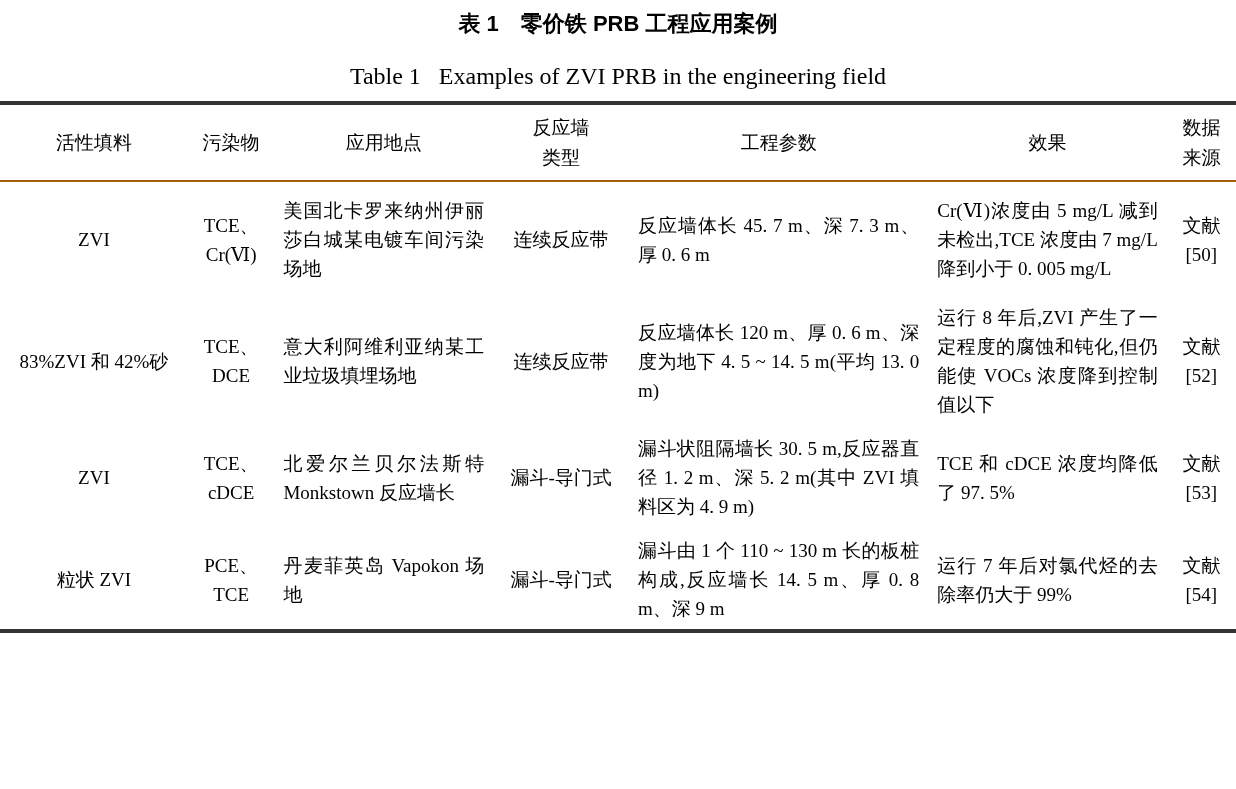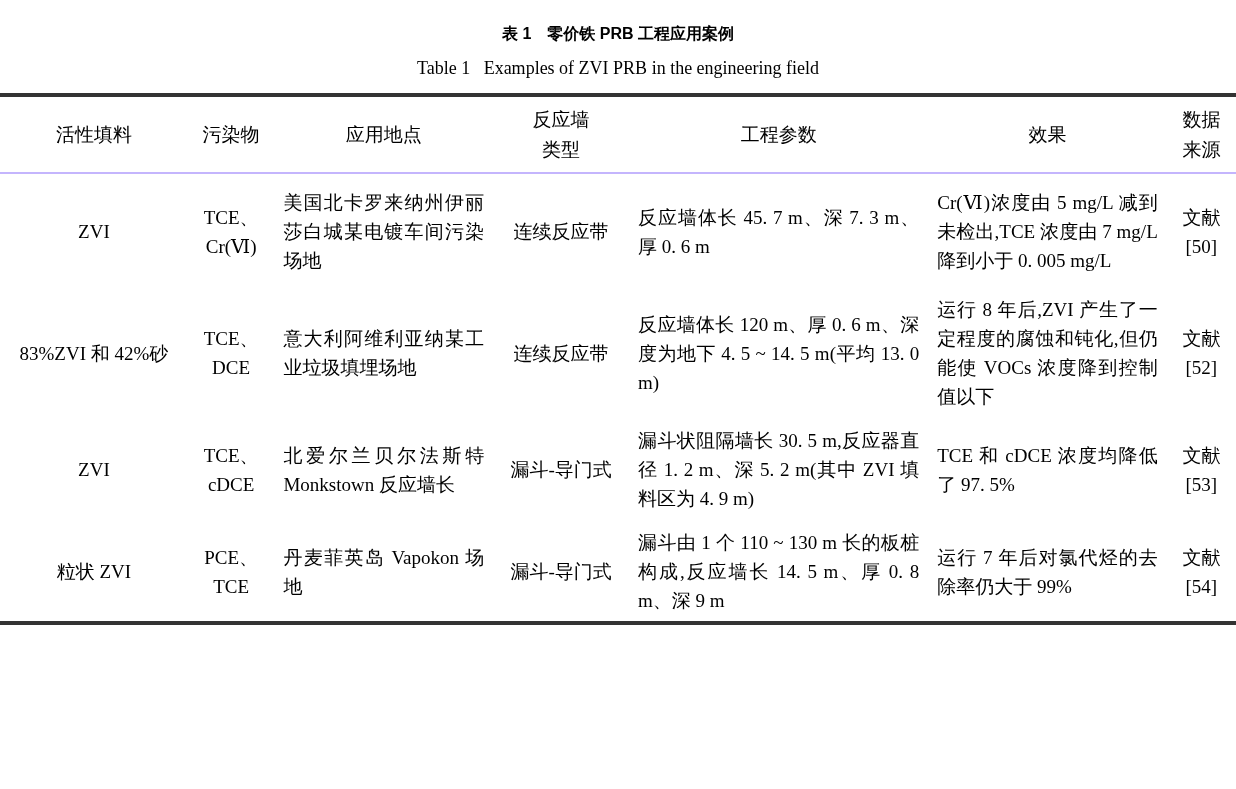--- a/index.html
+++ b/index.html
@@ -2,36 +2,36 @@
 <html><head>
 <meta charset="utf-8">
 <style>
   html,body { margin:0; padding:0; background:#ffffff; }
   .page {
     width:1236px; height:789px; background:#ffffff; color:#000;
     font-family:"Liberation Serif","DejaVu Serif",serif;
     overflow:hidden; position:relative;
   }
   .caption-zh {
-    padding-top:20px; text-align:center;
+    padding-top:10px; text-align:center;
     font-family:"Liberation Sans","DejaVu Sans",sans-serif;
-    font-weight:bold; font-size:16px; line-height:28px;
+    font-weight:bold; font-size:22px; line-height:28px;
     white-space:pre-wrap;
   }
   .caption-en {
-    text-align:center; font-size:18px; line-height:24px; margin-top:8px;
+    text-align:center; font-size:24px; line-height:24px; margin-top:26px;
     white-space:pre-wrap;
   }
   table.prb {
     width:1236px; border-collapse:collapse; table-layout:fixed;
     margin-top:13px;
     border-top:4px solid #333333;
     border-bottom:4px solid #333333;
   }
-  table.prb thead tr { height:78px; border-bottom:2px solid #c4b5fd; }
+  table.prb thead tr { height:78px; border-bottom:2px solid #a16207; }
   table.prb th {
     font-weight:normal; font-size:19px; text-align:center;
     vertical-align:middle; white-space:pre-line; line-height:30px;
     padding:0 6px;
   }
   table.prb td {
     font-size:19px; vertical-align:middle; line-height:29px;
     padding:6px 9px;
   }
   td.center { text-align:center; white-space:pre-line; }

